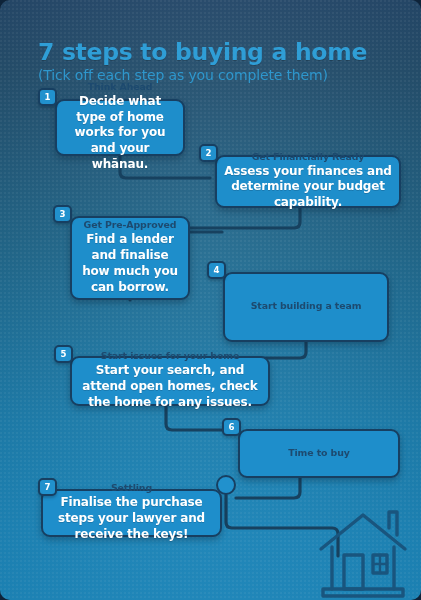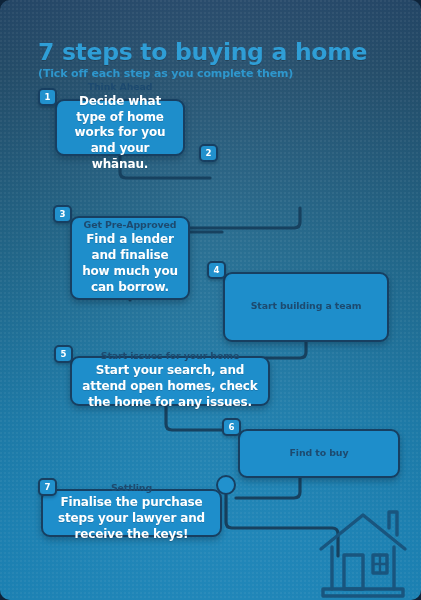--- a/index.html
+++ b/index.html
@@ -51,22 +51,22 @@
     font-size: 23.5px;
     font-weight: 700;
     color: #2f9ed6;
     letter-spacing: -0.3px;
     line-height: 1.05;
     white-space: nowrap;
     text-shadow: 0 1px 0 rgba(0,0,0,0.18);
   }
   #subtitle {
     margin-top: 2px;
-    font-size: 11px;
-    font-weight: 700;
+    font-size: 14px;
+    font-weight: 400;
     color: #2e97cd;
     letter-spacing: -0.15px;
     white-space: nowrap;
   }
 
   
   #connectors {
     position: absolute;
     inset: 0;
     z-index: 2;
@@ -197,20 +197,24 @@
     <span>1</span>
   </div>
   <div class="card" style="left:55px; top:99px; width:130px; height:57px;">
     <div class="card-heading">Think Ahead</div>
     <div class="card-body">Decide what type of home works for you and your whānau.</div>
   </div>
 
   <div class="badge" style="left:199px; top:144px;">
     <span>2</span>
   </div>
+  <div class="card" style="left:215px; top:155px; width:186px; height:53px;">
+    <div class="card-heading">Get Financially Ready</div>
+    <div class="card-body">Assess your finances and determine your budget capability.</div>
+  </div>
 
   <div class="badge" style="left:53px; top:205px;">
     <span>3</span>
   </div>
   <div class="card" style="left:70px; top:216px; width:120px; height:84px;">
     <div class="card-heading">Get Pre-Approved</div>
     <div class="card-body">Find a lender and finalise how much you can borrow.</div>
   </div>
 
   <div class="badge" style="left:207px; top:261px;">
@@ -225,21 +229,21 @@
   </div>
   <div class="card" style="left:70px; top:356px; width:200px; height:50px;">
     <div class="card-heading">Start issues for your home</div>
     <div class="card-body">Start your search, and attend open homes, check the home for any issues.</div>
   </div>
 
   <div class="badge" style="left:222px; top:418px;">
     <span>6</span>
   </div>
   <div class="card" style="left:238px; top:429px; width:162px; height:49px;">
-    <div class="card-heading">Find to buy</div>
+    <div class="card-heading">Time to buy</div>
   </div>
 
   <div class="badge" style="left:38px; top:478px;">
     <span>7</span>
   </div>
   <div class="card" style="left:41px; top:489px; width:181px; height:48px;">
     <div class="card-heading">Settling</div>
     <div class="card-body">Finalise the purchase steps your lawyer and receive the keys!</div>
   </div>
 

